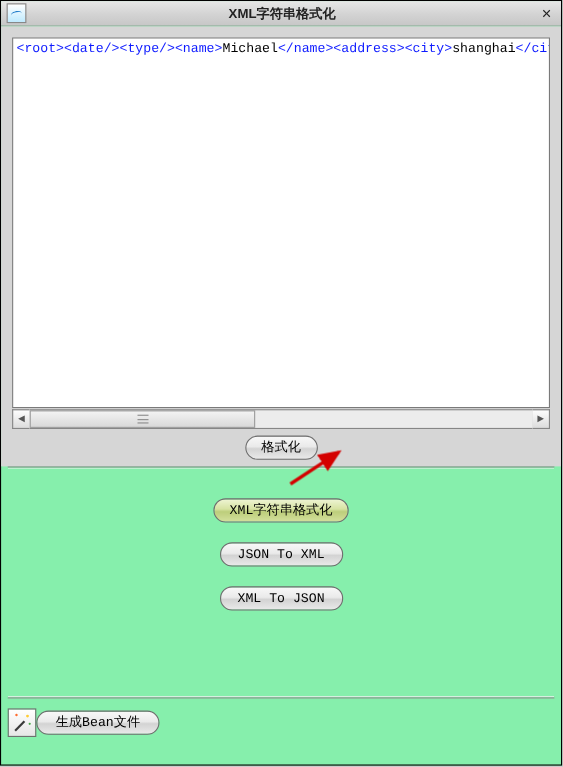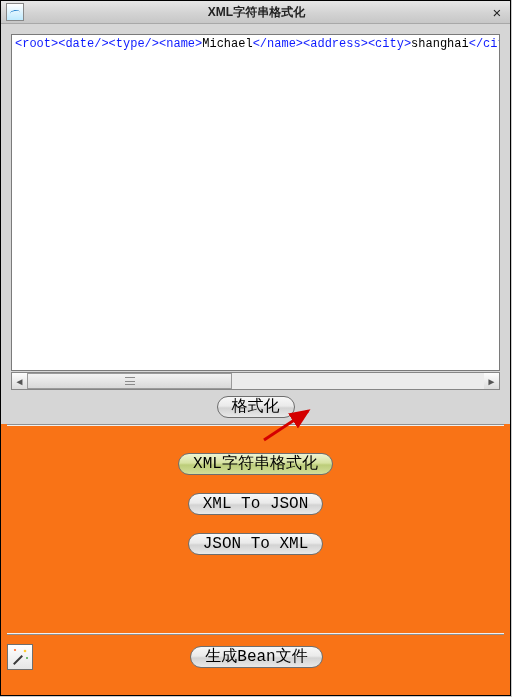--- a/index.html
+++ b/index.html
@@ -1,16 +1,16 @@
 <!DOCTYPE html>
 <html><head>
 <meta charset="utf-8">
 <style>
   html,body{margin:0;padding:0;width:512px;height:697px;font-family:"Microsoft YaHei",Arial,sans-serif;font-size:12px;background:#ccc;}
-  .window{box-sizing:border-box;width:511px;height:696px;border:1px solid #000;background:#f97316;}
+  .window{box-sizing:border-box;width:511px;height:696px;border:1px solid #000;background:#86efac;}
   
   .titlebar{height:22px;padding:0 5px;background:linear-gradient(#e7e7e7,#d3d3d3 55%,#c7c7c7);border-bottom:1px solid #a8a8a8;display:flex;align-items:center;}
   .title-icon{width:16px;height:16px;border:1px solid #888;background:linear-gradient(#fff,#bfeafe);position:relative;}
   .title-icon::after{content:"";position:absolute;top:6px;left:3px;width:10px;height:5px;border-radius:50%;border-top:1px solid #237fcb;transform:rotate(-10deg);}
   .title-text{flex:1;text-align:center;font-weight:600;color:#222;}
   .close-btn{width:16px;text-align:center;color:#222;font-size:15px;line-height:15px;cursor:default;}
   
   .panel-top{background:#d6d6d6;padding:10px 10px 0 10px;}
   .ta-wrap{background:#fff;border:1px solid #7a7a7a;height:335px;overflow:hidden;position:relative;}
   .ta-content{font-family:"Courier New",monospace;font-size:12px;line-height:14px;color:#000;padding:2px 3px;white-space:pre;}
@@ -27,21 +27,21 @@
   .hscroll .grip span{height:1px;background:#8a8a8a;}
   
   .row-center{height:34px;display:flex;align-items:center;justify-content:center;}
   
   .panel-mid{height:181px;margin:0 6px;border-top:1px solid #8f8f8f;border-bottom:1px solid #8f8f8f;box-shadow:inset 0 1px 0 #f1f1f1,inset 0 -1px 0 #f1f1f1;display:flex;flex-direction:column;align-items:center;gap:18px;padding-top:28px;}
   
   .panel-bot{display:flex;align-items:center;height:44px;padding:0 6px;}
   .wand-box{width:24px;height:24px;border:1px solid #6f6f6f;background:linear-gradient(#fff,#e6e6e6);position:relative;}
   .wand-box svg{position:absolute;top:0;left:0;}
   
-  .pill{min-width:112px;height:22px;padding:0 14px;box-sizing:border-box;border:1px solid #6e6e6e;border-radius:11px;background:linear-gradient(#f8f8f8 0%,#eaeaea 45%,#d3d3d3 55%,#e9e9e9 100%);color:#000;font-family:"Microsoft YaHei","Courier New",monospace;font-size:16px;line-height:20px;text-align:center;cursor:default;white-space:nowrap;}
+  .pill{min-width:112px;height:22px;padding:0 14px;box-sizing:border-box;border:1px solid #6e6e6e;border-radius:11px;background:linear-gradient(#f8f8f8 0%,#eaeaea 45%,#d3d3d3 55%,#e9e9e9 100%);color:#000;font-family:"Microsoft YaHei","Courier New",monospace;font-size:12px;line-height:20px;text-align:center;cursor:default;white-space:nowrap;}
   .pill.sm{min-width:60px;}
   .pill.sel{background:linear-gradient(#eef4d3 0%,#d6e2a1 45%,#bccd7a 55%,#d2df9b 100%);}
   .pill.mono{font-family:"Courier New",monospace;}
   
   .arrow-annot{position:fixed;pointer-events:none;}
 </style>
 </head>
 <body>
 
 <div class="window">
@@ -70,34 +70,34 @@
       <div class="arrow">►</div>
     </div>
 
     <div class="row-center">
       <div class="pill sm">格式化</div>
     </div>
   </div>
 
   <div class="panel-mid">
     <div class="pill sel">XML字符串格式化</div>
+    <div class="pill mono">JSON To XML</div>
     <div class="pill mono">XML To JSON</div>
-    <div class="pill mono">JSON To XML</div>
   </div>
 
   <div class="panel-bot">
     <div class="wand-box">
       <svg width="24" height="24" viewBox="0 0 24 24">
         <rect x="4" y="14" width="12" height="2" transform="rotate(-45 10 15)" fill="#3a3a3a"></rect>
         <circle cx="17" cy="6" r="1.3" fill="#ffcc33"></circle>
         <circle cx="7" cy="5" r="1.1" fill="#ff6b2d"></circle>
         <circle cx="19" cy="13" r="1" fill="#4aa84a"></circle>
       </svg>
     </div>
-    <div style="flex:1;display:flex;justify-content:center;">
+    <div style="flex:1;display:flex;justify-content:flex-start;">
       <div class="pill">生成Bean文件</div>
     </div>
     <div style="width:24px"></div>
   </div>
 
 </div>
 
 <svg class="arrow-annot" style="left:254px;top:405px" width="70" height="40">
   <defs>
     <marker id="ahead" markerWidth="8" markerHeight="8" refX="6" refY="3" orient="auto">

